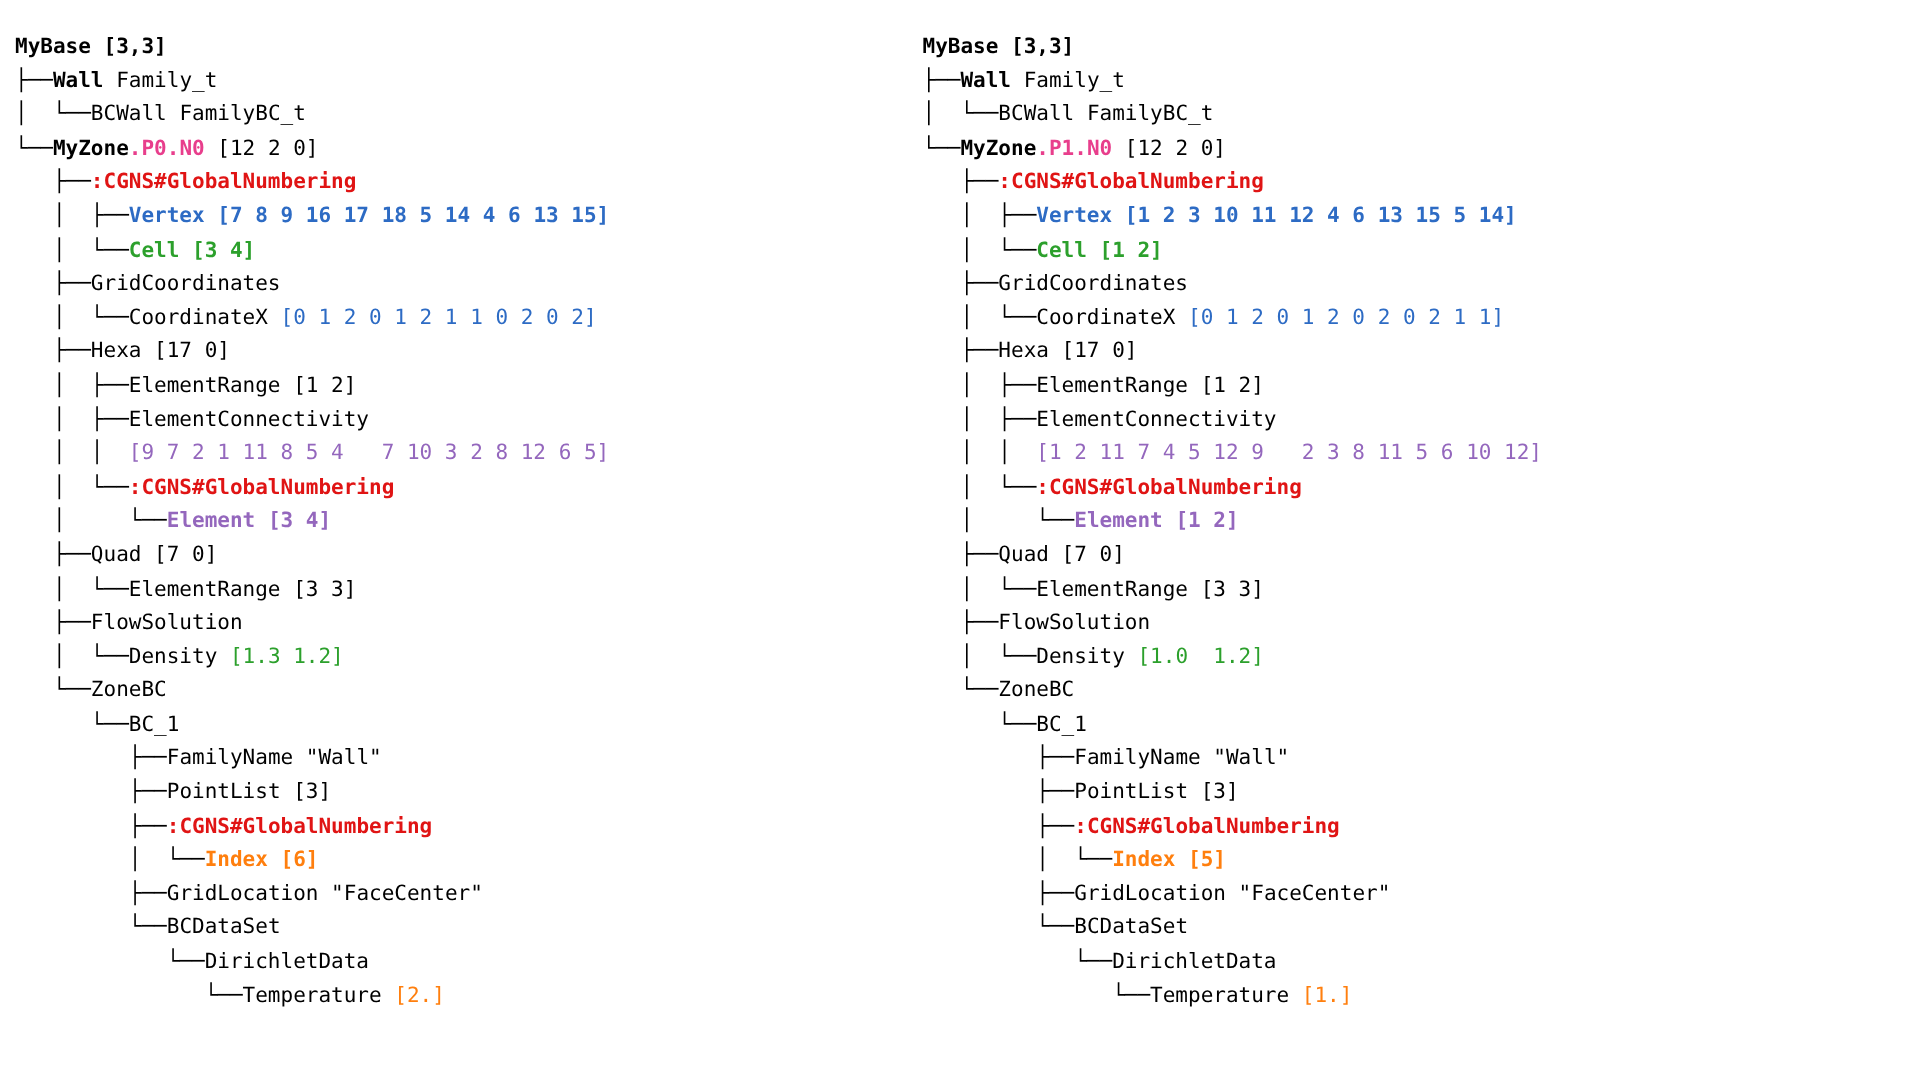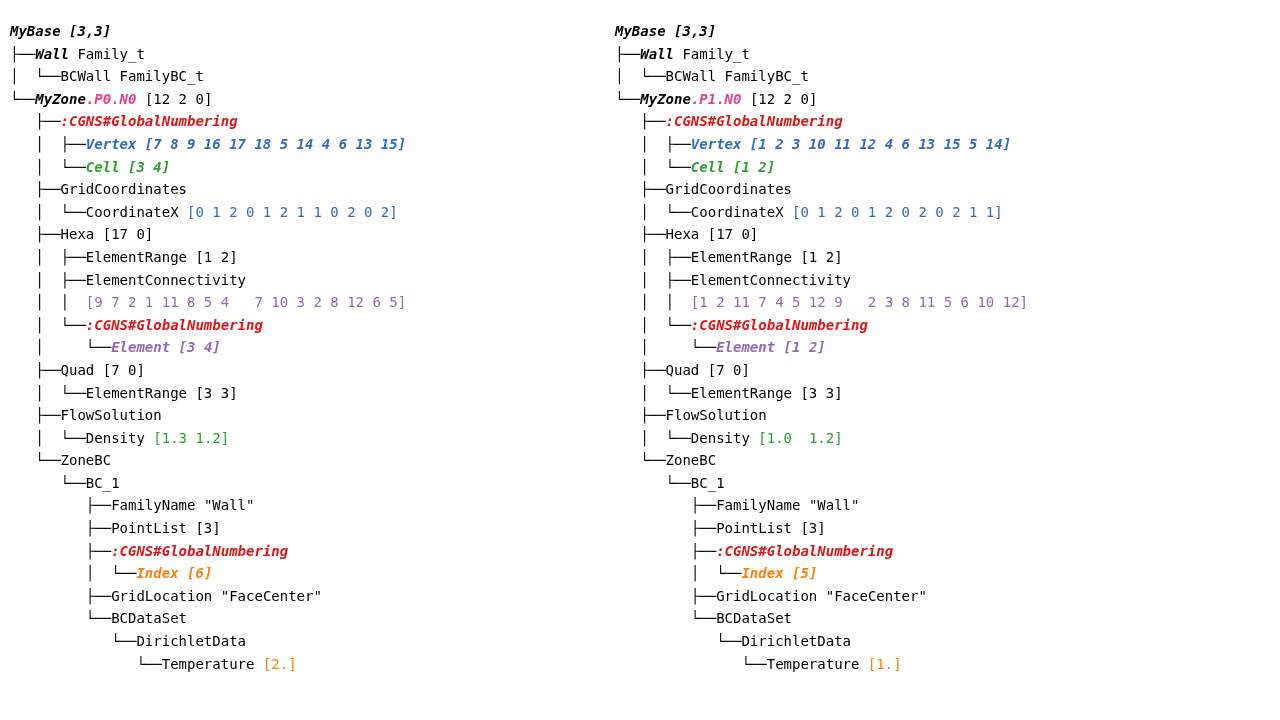--- a/index.html
+++ b/index.html
@@ -18,19 +18,19 @@
     position: absolute;
     top: 20px;
     font-size: 14px;
     line-height: 22.6px;
     white-space: pre;
     color: #000000;
   }
   #tree-rank-0 { left: 10px; }
   #tree-rank-1 { left: 615px; }
   .tree-line { white-space: pre; }
-  .b { font-weight: bold; font-style: italic; }
+  .b { font-weight: bold; }
 </style>
 </head>
 <body>
 
 <div class="tree" id="tree-rank-0"><div class="tree-line"><span class="b" style="color: rgb(0, 0, 0);">MyBase</span><span class="b" style="color: rgb(0, 0, 0);"> [3,3]</span></div><div class="tree-line"><span style="color: rgb(0, 0, 0);">├──</span><span class="b" style="color: rgb(0, 0, 0);">Wall</span><span style="color: rgb(0, 0, 0);"> Family_t</span></div><div class="tree-line"><span style="color: rgb(0, 0, 0);">│  └──</span><span style="color: rgb(0, 0, 0);">BCWall</span><span style="color: rgb(0, 0, 0);"> FamilyBC_t</span></div><div class="tree-line"><span style="color: rgb(0, 0, 0);">└──</span><span class="b" style="color: rgb(0, 0, 0);">MyZone</span><span class="b" style="color: rgb(232, 62, 140);">.P0.N0</span><span style="color: rgb(0, 0, 0);"> [12 2 0]</span></div><div class="tree-line"><span style="color: rgb(0, 0, 0);">   ├──</span><span class="b" style="color: rgb(224, 20, 20);">:CGNS#GlobalNumbering</span></div><div class="tree-line"><span style="color: rgb(0, 0, 0);">   │  ├──</span><span class="b" style="color: rgb(45, 107, 196);">Vertex</span><span class="b" style="color: rgb(45, 107, 196);"> [7 8 9 16 17 18 5 14 4 6 13 15]</span></div><div class="tree-line"><span style="color: rgb(0, 0, 0);">   │  └──</span><span class="b" style="color: rgb(44, 160, 44);">Cell</span><span class="b" style="color: rgb(44, 160, 44);"> [3 4]</span></div><div class="tree-line"><span style="color: rgb(0, 0, 0);">   ├──</span><span style="color: rgb(0, 0, 0);">GridCoordinates</span></div><div class="tree-line"><span style="color: rgb(0, 0, 0);">   │  └──</span><span style="color: rgb(0, 0, 0);">CoordinateX</span><span style="color: rgb(45, 107, 196);"> [0 1 2 0 1 2 1 1 0 2 0 2]</span></div><div class="tree-line"><span style="color: rgb(0, 0, 0);">   ├──</span><span style="color: rgb(0, 0, 0);">Hexa</span><span style="color: rgb(0, 0, 0);"> [17 0]</span></div><div class="tree-line"><span style="color: rgb(0, 0, 0);">   │  ├──</span><span style="color: rgb(0, 0, 0);">ElementRange</span><span style="color: rgb(0, 0, 0);"> [1 2]</span></div><div class="tree-line"><span style="color: rgb(0, 0, 0);">   │  ├──</span><span style="color: rgb(0, 0, 0);">ElementConnectivity</span></div><div class="tree-line"><span style="color: rgb(0, 0, 0);">   │  │  </span><span style="color: rgb(148, 103, 189);">[9 7 2 1 11 8 5 4   7 10 3 2 8 12 6 5]</span></div><div class="tree-line"><span style="color: rgb(0, 0, 0);">   │  └──</span><span class="b" style="color: rgb(224, 20, 20);">:CGNS#GlobalNumbering</span></div><div class="tree-line"><span style="color: rgb(0, 0, 0);">   │     └──</span><span class="b" style="color: rgb(148, 103, 189);">Element</span><span class="b" style="color: rgb(148, 103, 189);"> [3 4]</span></div><div class="tree-line"><span style="color: rgb(0, 0, 0);">   ├──</span><span style="color: rgb(0, 0, 0);">Quad</span><span style="color: rgb(0, 0, 0);"> [7 0]</span></div><div class="tree-line"><span style="color: rgb(0, 0, 0);">   │  └──</span><span style="color: rgb(0, 0, 0);">ElementRange</span><span style="color: rgb(0, 0, 0);"> [3 3]</span></div><div class="tree-line"><span style="color: rgb(0, 0, 0);">   ├──</span><span style="color: rgb(0, 0, 0);">FlowSolution</span></div><div class="tree-line"><span style="color: rgb(0, 0, 0);">   │  └──</span><span style="color: rgb(0, 0, 0);">Density</span><span style="color: rgb(44, 160, 44);"> [1.3 1.2]</span></div><div class="tree-line"><span style="color: rgb(0, 0, 0);">   └──</span><span style="color: rgb(0, 0, 0);">ZoneBC</span></div><div class="tree-line"><span style="color: rgb(0, 0, 0);">      └──</span><span style="color: rgb(0, 0, 0);">BC_1</span></div><div class="tree-line"><span style="color: rgb(0, 0, 0);">         ├──</span><span style="color: rgb(0, 0, 0);">FamilyName</span><span style="color: rgb(0, 0, 0);"> "Wall"</span></div><div class="tree-line"><span style="color: rgb(0, 0, 0);">         ├──</span><span style="color: rgb(0, 0, 0);">PointList</span><span style="color: rgb(0, 0, 0);"> [3]</span></div><div class="tree-line"><span style="color: rgb(0, 0, 0);">         ├──</span><span class="b" style="color: rgb(224, 20, 20);">:CGNS#GlobalNumbering</span></div><div class="tree-line"><span style="color: rgb(0, 0, 0);">         │  └──</span><span class="b" style="color: rgb(255, 127, 14);">Index</span><span class="b" style="color: rgb(255, 127, 14);"> [6]</span></div><div class="tree-line"><span style="color: rgb(0, 0, 0);">         ├──</span><span style="color: rgb(0, 0, 0);">GridLocation</span><span style="color: rgb(0, 0, 0);"> "FaceCenter"</span></div><div class="tree-line"><span style="color: rgb(0, 0, 0);">         └──</span><span style="color: rgb(0, 0, 0);">BCDataSet</span></div><div class="tree-line"><span style="color: rgb(0, 0, 0);">            └──</span><span style="color: rgb(0, 0, 0);">DirichletData</span></div><div class="tree-line"><span style="color: rgb(0, 0, 0);">               └──</span><span style="color: rgb(0, 0, 0);">Temperature</span><span style="color: rgb(255, 127, 14);"> [2.]</span></div></div>
 <div class="tree" id="tree-rank-1"><div class="tree-line"><span class="b" style="color: rgb(0, 0, 0);">MyBase</span><span class="b" style="color: rgb(0, 0, 0);"> [3,3]</span></div><div class="tree-line"><span style="color: rgb(0, 0, 0);">├──</span><span class="b" style="color: rgb(0, 0, 0);">Wall</span><span style="color: rgb(0, 0, 0);"> Family_t</span></div><div class="tree-line"><span style="color: rgb(0, 0, 0);">│  └──</span><span style="color: rgb(0, 0, 0);">BCWall</span><span style="color: rgb(0, 0, 0);"> FamilyBC_t</span></div><div class="tree-line"><span style="color: rgb(0, 0, 0);">└──</span><span class="b" style="color: rgb(0, 0, 0);">MyZone</span><span class="b" style="color: rgb(232, 62, 140);">.P1.N0</span><span style="color: rgb(0, 0, 0);"> [12 2 0]</span></div><div class="tree-line"><span style="color: rgb(0, 0, 0);">   ├──</span><span class="b" style="color: rgb(224, 20, 20);">:CGNS#GlobalNumbering</span></div><div class="tree-line"><span style="color: rgb(0, 0, 0);">   │  ├──</span><span class="b" style="color: rgb(45, 107, 196);">Vertex</span><span class="b" style="color: rgb(45, 107, 196);"> [1 2 3 10 11 12 4 6 13 15 5 14]</span></div><div class="tree-line"><span style="color: rgb(0, 0, 0);">   │  └──</span><span class="b" style="color: rgb(44, 160, 44);">Cell</span><span class="b" style="color: rgb(44, 160, 44);"> [1 2]</span></div><div class="tree-line"><span style="color: rgb(0, 0, 0);">   ├──</span><span style="color: rgb(0, 0, 0);">GridCoordinates</span></div><div class="tree-line"><span style="color: rgb(0, 0, 0);">   │  └──</span><span style="color: rgb(0, 0, 0);">CoordinateX</span><span style="color: rgb(45, 107, 196);"> [0 1 2 0 1 2 0 2 0 2 1 1]</span></div><div class="tree-line"><span style="color: rgb(0, 0, 0);">   ├──</span><span style="color: rgb(0, 0, 0);">Hexa</span><span style="color: rgb(0, 0, 0);"> [17 0]</span></div><div class="tree-line"><span style="color: rgb(0, 0, 0);">   │  ├──</span><span style="color: rgb(0, 0, 0);">ElementRange</span><span style="color: rgb(0, 0, 0);"> [1 2]</span></div><div class="tree-line"><span style="color: rgb(0, 0, 0);">   │  ├──</span><span style="color: rgb(0, 0, 0);">ElementConnectivity</span></div><div class="tree-line"><span style="color: rgb(0, 0, 0);">   │  │  </span><span style="color: rgb(148, 103, 189);">[1 2 11 7 4 5 12 9   2 3 8 11 5 6 10 12]</span></div><div class="tree-line"><span style="color: rgb(0, 0, 0);">   │  └──</span><span class="b" style="color: rgb(224, 20, 20);">:CGNS#GlobalNumbering</span></div><div class="tree-line"><span style="color: rgb(0, 0, 0);">   │     └──</span><span class="b" style="color: rgb(148, 103, 189);">Element</span><span class="b" style="color: rgb(148, 103, 189);"> [1 2]</span></div><div class="tree-line"><span style="color: rgb(0, 0, 0);">   ├──</span><span style="color: rgb(0, 0, 0);">Quad</span><span style="color: rgb(0, 0, 0);"> [7 0]</span></div><div class="tree-line"><span style="color: rgb(0, 0, 0);">   │  └──</span><span style="color: rgb(0, 0, 0);">ElementRange</span><span style="color: rgb(0, 0, 0);"> [3 3]</span></div><div class="tree-line"><span style="color: rgb(0, 0, 0);">   ├──</span><span style="color: rgb(0, 0, 0);">FlowSolution</span></div><div class="tree-line"><span style="color: rgb(0, 0, 0);">   │  └──</span><span style="color: rgb(0, 0, 0);">Density</span><span style="color: rgb(44, 160, 44);"> [1.0  1.2]</span></div><div class="tree-line"><span style="color: rgb(0, 0, 0);">   └──</span><span style="color: rgb(0, 0, 0);">ZoneBC</span></div><div class="tree-line"><span style="color: rgb(0, 0, 0);">      └──</span><span style="color: rgb(0, 0, 0);">BC_1</span></div><div class="tree-line"><span style="color: rgb(0, 0, 0);">         ├──</span><span style="color: rgb(0, 0, 0);">FamilyName</span><span style="color: rgb(0, 0, 0);"> "Wall"</span></div><div class="tree-line"><span style="color: rgb(0, 0, 0);">         ├──</span><span style="color: rgb(0, 0, 0);">PointList</span><span style="color: rgb(0, 0, 0);"> [3]</span></div><div class="tree-line"><span style="color: rgb(0, 0, 0);">         ├──</span><span class="b" style="color: rgb(224, 20, 20);">:CGNS#GlobalNumbering</span></div><div class="tree-line"><span style="color: rgb(0, 0, 0);">         │  └──</span><span class="b" style="color: rgb(255, 127, 14);">Index</span><span class="b" style="color: rgb(255, 127, 14);"> [5]</span></div><div class="tree-line"><span style="color: rgb(0, 0, 0);">         ├──</span><span style="color: rgb(0, 0, 0);">GridLocation</span><span style="color: rgb(0, 0, 0);"> "FaceCenter"</span></div><div class="tree-line"><span style="color: rgb(0, 0, 0);">         └──</span><span style="color: rgb(0, 0, 0);">BCDataSet</span></div><div class="tree-line"><span style="color: rgb(0, 0, 0);">            └──</span><span style="color: rgb(0, 0, 0);">DirichletData</span></div><div class="tree-line"><span style="color: rgb(0, 0, 0);">               └──</span><span style="color: rgb(0, 0, 0);">Temperature</span><span style="color: rgb(255, 127, 14);"> [1.]</span></div></div>
 
 </body></html>

